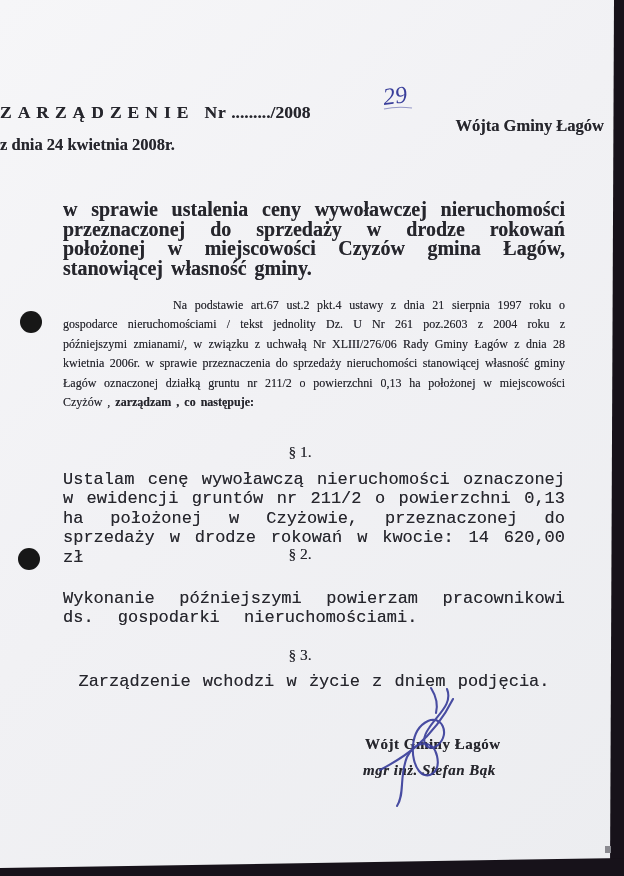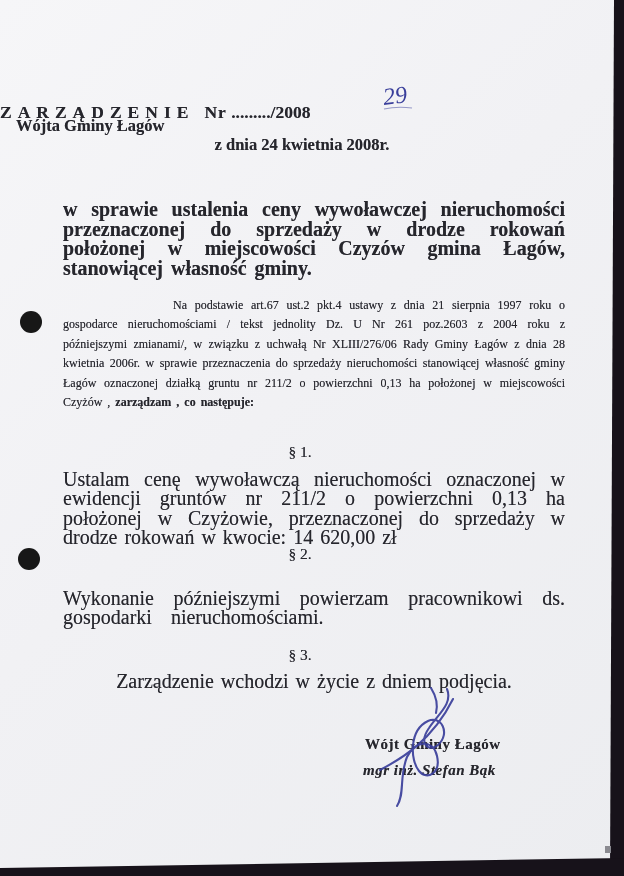--- a/index.html
+++ b/index.html
@@ -11,42 +11,42 @@
   .page{
     position:relative;width:624px;height:876px;
     background:linear-gradient(135deg,#f6f6f8 0%,#f1f1f4 45%,#ecedf0 100%);
     color:#26262c;
   }
   .txt{position:absolute;color:#26262c;text-shadow:0 0 .5px rgba(40,40,55,.55);}
   .t1{position:absolute;left:0;top:102px;width:604px;text-align:left;
       font-size:17.5px;font-weight:bold;white-space:nowrap;}
   .t1 .sp{letter-spacing:6px;}
   .t1 .nr{letter-spacing:1px;margin-left:10px;}
-  .t2{position:absolute;left:0;top:116px;width:604px;text-align:left;
-      font-size:16.5px;font-weight:bold;padding-left:16px;}
-  .t3{position:absolute;left:0;top:135px;width:604px;text-align:center;
+  .t2{position:absolute;left:0;top:116px;width:604px;text-align:right;
+      font-size:16.5px;font-weight:bold;}
+  .t3{position:absolute;left:0;top:135px;width:604px;
       font-size:16.5px;font-weight:bold;}
   .handnum{
     position:absolute;left:383px;top:82px;width:34px;
     font-size:24px;color:#3a3f9b;font-style:italic;
     transform:rotate(-7deg);text-shadow:none;font-family:"Liberation Serif",serif;
   }
   .subject{
     position:absolute;left:63px;top:200px;width:502px;
     font-size:20px;line-height:19.6px;font-weight:bold;
     text-align:justify;word-spacing:3px;
   }
   .preamble{
     position:absolute;left:63px;top:296px;width:502px;
     font-size:12px;line-height:19.4px;text-align:justify;
     text-indent:110px;word-spacing:2px;
   }
   .para{
     position:absolute;left:63px;width:502px;
-    font-size:20px;line-height:19.4px;text-align:justify;word-spacing:2px;
+    font-size:17px;line-height:19.4px;text-align:justify;word-spacing:2px;font-family:Liberation Mono, monospace;
   }
   .sec{
     position:absolute;left:40px;width:520px;text-align:center;
     font-size:15.5px;
   }
   .sig-title{
     position:absolute;left:365px;top:736px;width:200px;
     font-size:15px;font-weight:bold;letter-spacing:.5px;
   }
   .sig-name{

